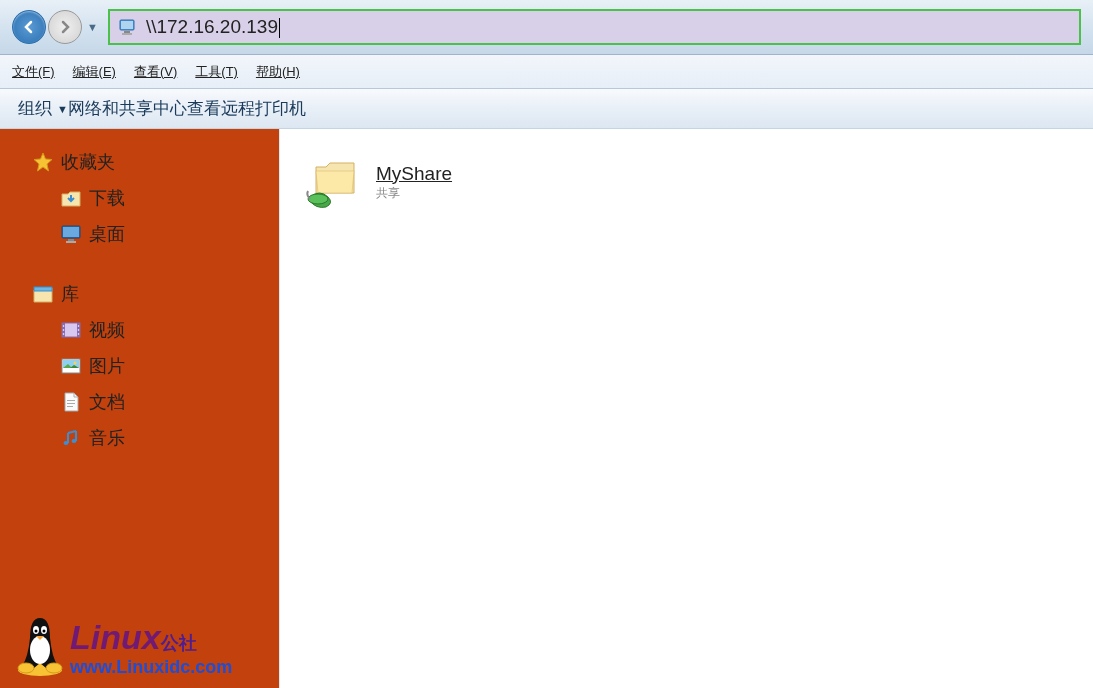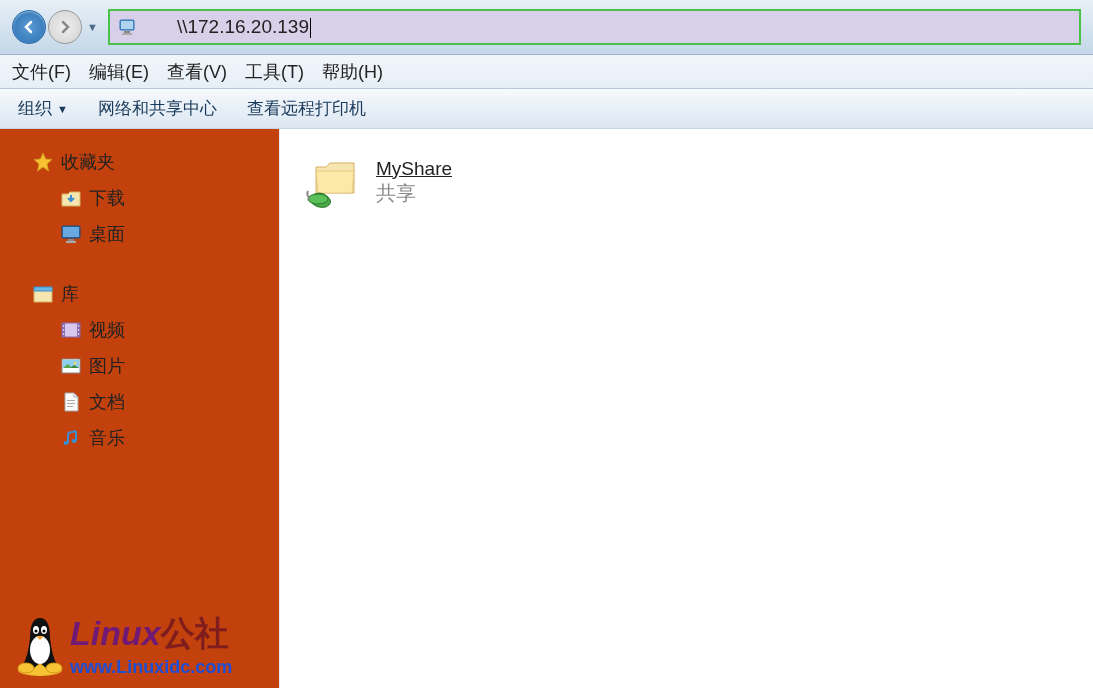--- a/index.html
+++ b/index.html
@@ -4,49 +4,49 @@
   <style>
     * { margin: 0; padding: 0; box-sizing: border-box; font-family: "Microsoft YaHei", "Segoe UI", sans-serif; }
     body { width: 1093px; height: 688px; background: #fff; overflow: hidden; }
     
     
     .nav-bar { height: 55px; background: linear-gradient(to bottom, #e8f0f7, #d5e3f0, #c5d7e8); display: flex; align-items: center; padding: 0 12px; border-bottom: 1px solid #9db4cc; }
     .nav-btn { width: 34px; height: 34px; border-radius: 50%; display: flex; align-items: center; justify-content: center; cursor: pointer; }
     .nav-back { background: radial-gradient(circle, #5a9bd4, #2a6fb0); border: 1px solid #2a6fb0; box-shadow: inset 0 1px 2px rgba(255,255,255,0.5); }
     .nav-forward { background: radial-gradient(circle, #f0f0f0, #d0d0d0); border: 1px solid #999; margin-left: 2px; }
     .nav-dropdown { margin-left: 5px; color: #4a6a8a; font-size: 11px; cursor: pointer; }
-    .address-box { flex: 1; margin-left: 10px; height: 36px; border: 2px solid #4ac24a; background: #d8d0e8; display: flex; align-items: center; padding: 0 8px; gap: 31px; }
+    .address-box { flex: 1; margin-left: 10px; height: 36px; border: 2px solid #4ac24a; background: #d8d0e8; display: flex; align-items: center; padding: 0 8px; }
     .address-icon { width: 20px; height: 18px; margin-right: 8px; }
     .address-text { font-size: 19px; color: #222; position: relative; }
     .address-text::after { content: ''; position: absolute; right: -2px; top: 2px; width: 1px; height: 20px; background: #000; }
     
     
     .menu-bar { height: 34px; background: linear-gradient(to bottom, #f2f6fb, #e6eef7); display: flex; align-items: center; padding: 0 12px; gap: 18px; border-bottom: 1px solid #b8c8d8; }
-    .menu-item { font-size: 18px; color: #222; cursor: pointer; }
-    
-    
-    .toolbar { height: 40px; background: linear-gradient(to bottom, #f8fafd, #e8eff7, #dde7f2); display: flex; align-items: center; padding: 0 18px; gap: 30px; border-bottom: 1px solid #c5d3e2; }
+    .menu-item { font-size: 13px; color: #222; cursor: pointer; text-decoration: underline; }
+    
+    
+    .toolbar { height: 40px; background: linear-gradient(to bottom, #f8fafd, #e8eff7, #dde7f2); display: flex; align-items: center; padding: 0 18px; border-bottom: 1px solid #c5d3e2; }
     .toolbar-item { font-size: 17px; color: #1a3a5a; cursor: pointer; display: flex; align-items: center; gap: 5px; }
     .toolbar-item .dropdown-arrow { font-size: 11px; }
     
     
     .content-area { display: flex; height: calc(100% - 129px); }
     
     
     .sidebar { width: 280px; background: #c2410c; padding: 18px 8px; border-right: 1px solid #e0e8f0; overflow-y: auto; }
     .tree-section { margin-bottom: 30px; }
     .tree-root { display: flex; align-items: center; gap: 7px; font-size: 18px; color: #222; cursor: pointer; padding: 3px 4px; margin-left: 20px; }
     .tree-child { display: flex; align-items: center; gap: 7px; font-size: 18px; color: #222; cursor: pointer; padding: 3px 4px; margin-left: 48px; margin-top: 6px; }
     
     
     .main-pane { flex: 1; background: #fff; padding: 22px; }
     .folder-item { display: flex; align-items: center; gap: 12px; cursor: pointer; width: fit-content; }
     .folder-info { display: flex; flex-direction: column; }
     .folder-name { font-size: 19px; color: #222; text-decoration: underline; }
-    .folder-desc { font-size: 20px; color: #888; }
+    .folder-desc { font-size: 12px; color: #888; }
     
     
     .watermark { position: absolute; left: 10px; bottom: 10px; display: flex; align-items: flex-end; }
     .watermark-text { display: flex; flex-direction: column; }
     .watermark-title { font-family: Arial, sans-serif; font-weight: bold; }
     .watermark-url { font-family: Arial; font-size: 18px; color: #1d4ed8; font-weight: bold; }
   </style>
 </head>
 <body>
 
@@ -206,17 +206,17 @@
     <ellipse cx="26" cy="22" rx="3" ry="4" fill="#fff"></ellipse>
     <ellipse cx="34" cy="22" rx="3" ry="4" fill="#fff"></ellipse>
     <circle cx="26" cy="23" r="1.5" fill="#000"></circle>
     <circle cx="34" cy="23" r="1.5" fill="#000"></circle>
     <path d="M26 28 L34 28 L30 32 Z" fill="#f7a234"></path>
     <ellipse cx="16" cy="60" rx="8" ry="5" fill="#f7c234" stroke="#d49a1a"></ellipse>
     <ellipse cx="44" cy="60" rx="8" ry="5" fill="#f7c234" stroke="#d49a1a"></ellipse>
   </svg>
   <div class="watermark-text">
     <div class="watermark-title">
-      <span style="font-size:34px;color:#701a75;font-style:italic;">Linux</span><span style="font-size:34px;color:#7f1d1d;">公社</span>
+      <span style="font-size:34px;color:#701a75;font-style:italic;">Linux</span><span style="font-size:18px;color:#4c1d95;">公社</span>
     </div>
     <div class="watermark-url">www.Linuxidc.com</div>
   </div>
 </div>
 
 </body></html>

